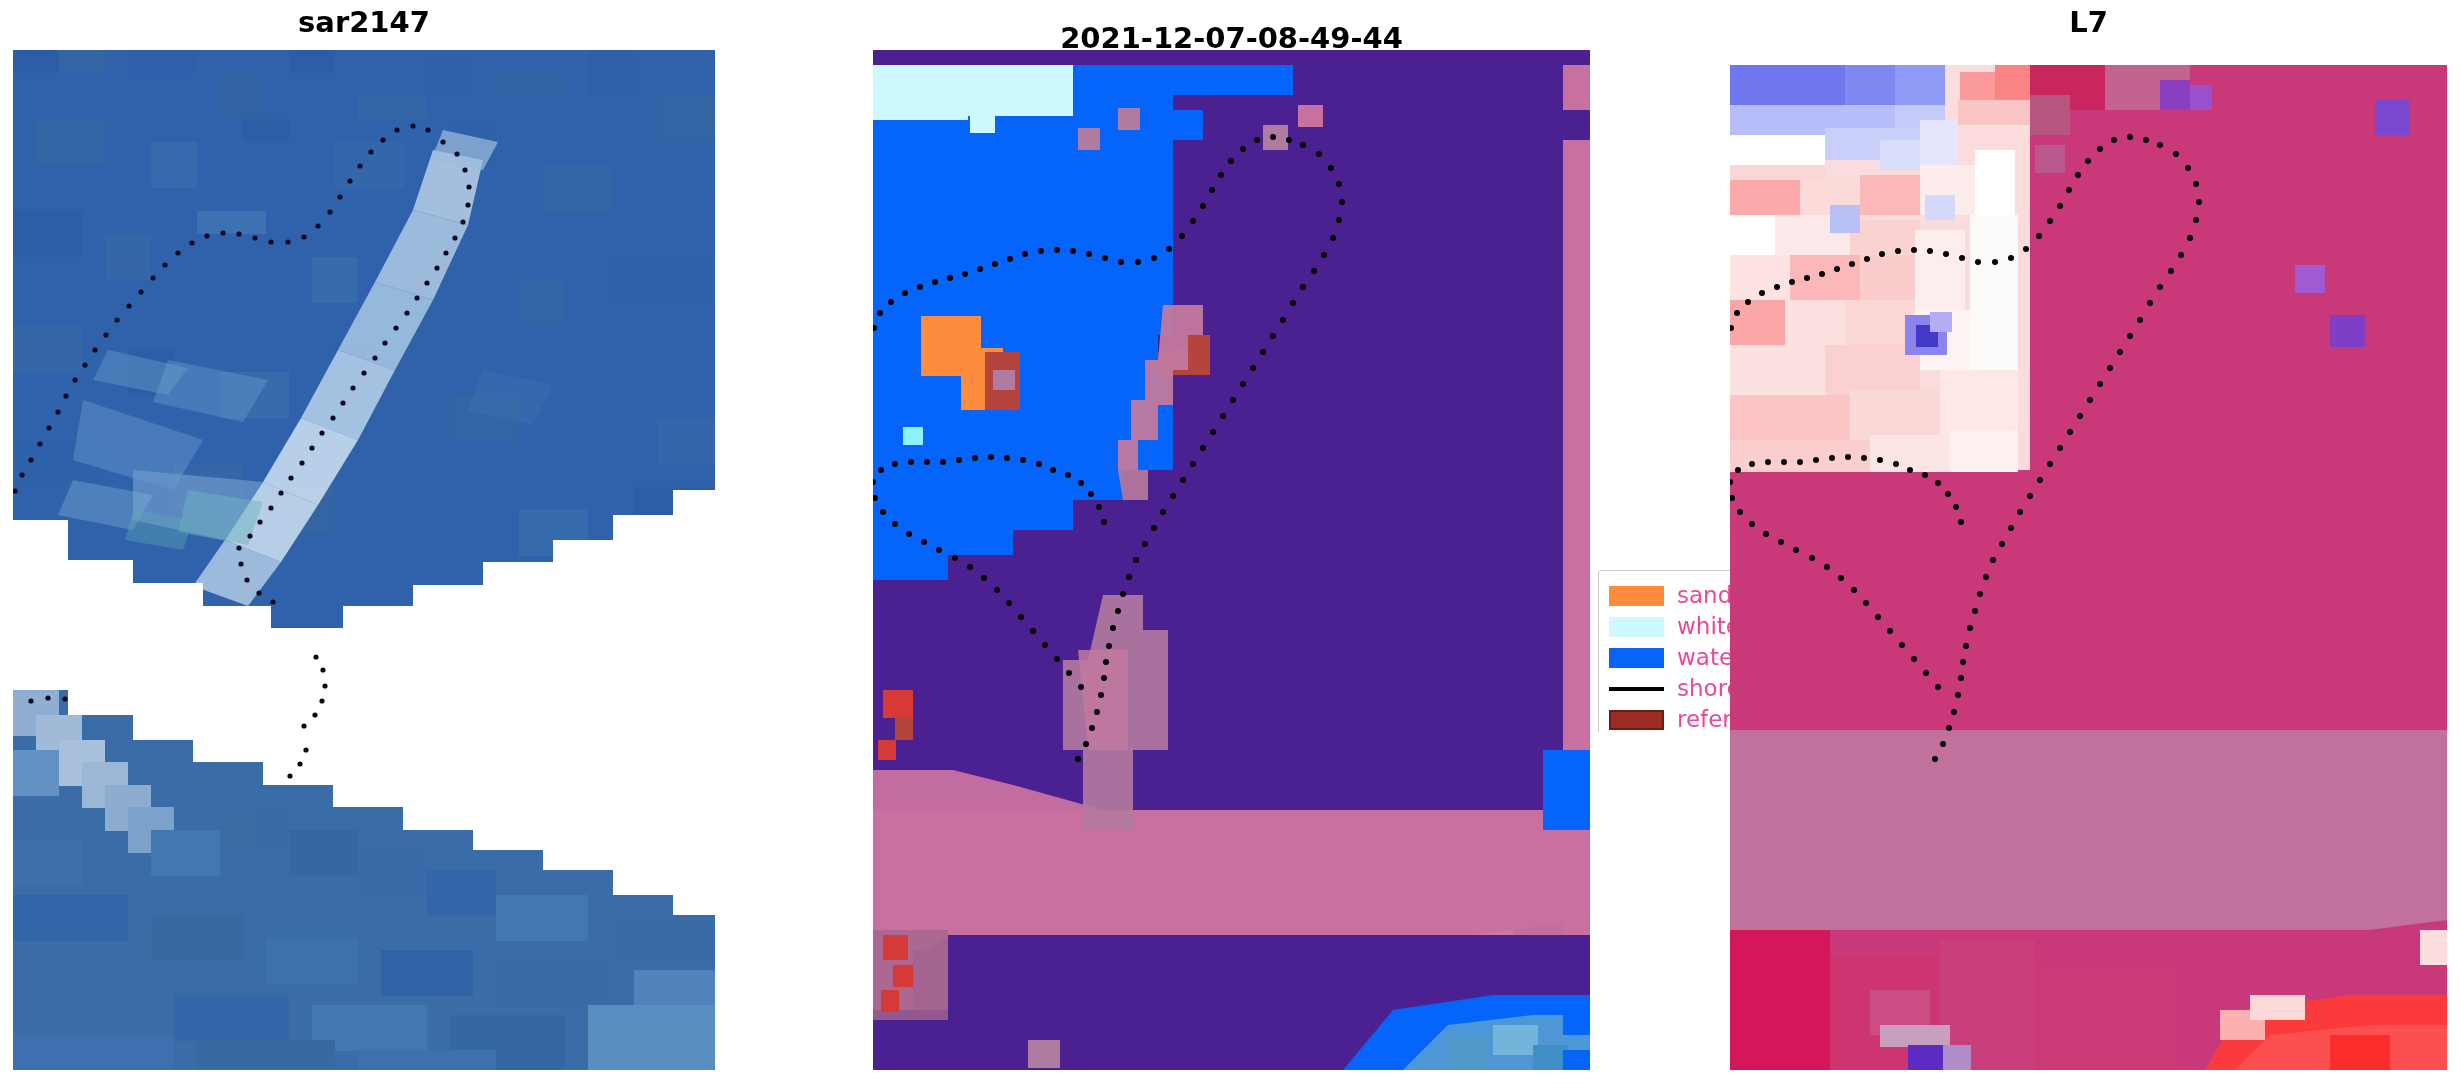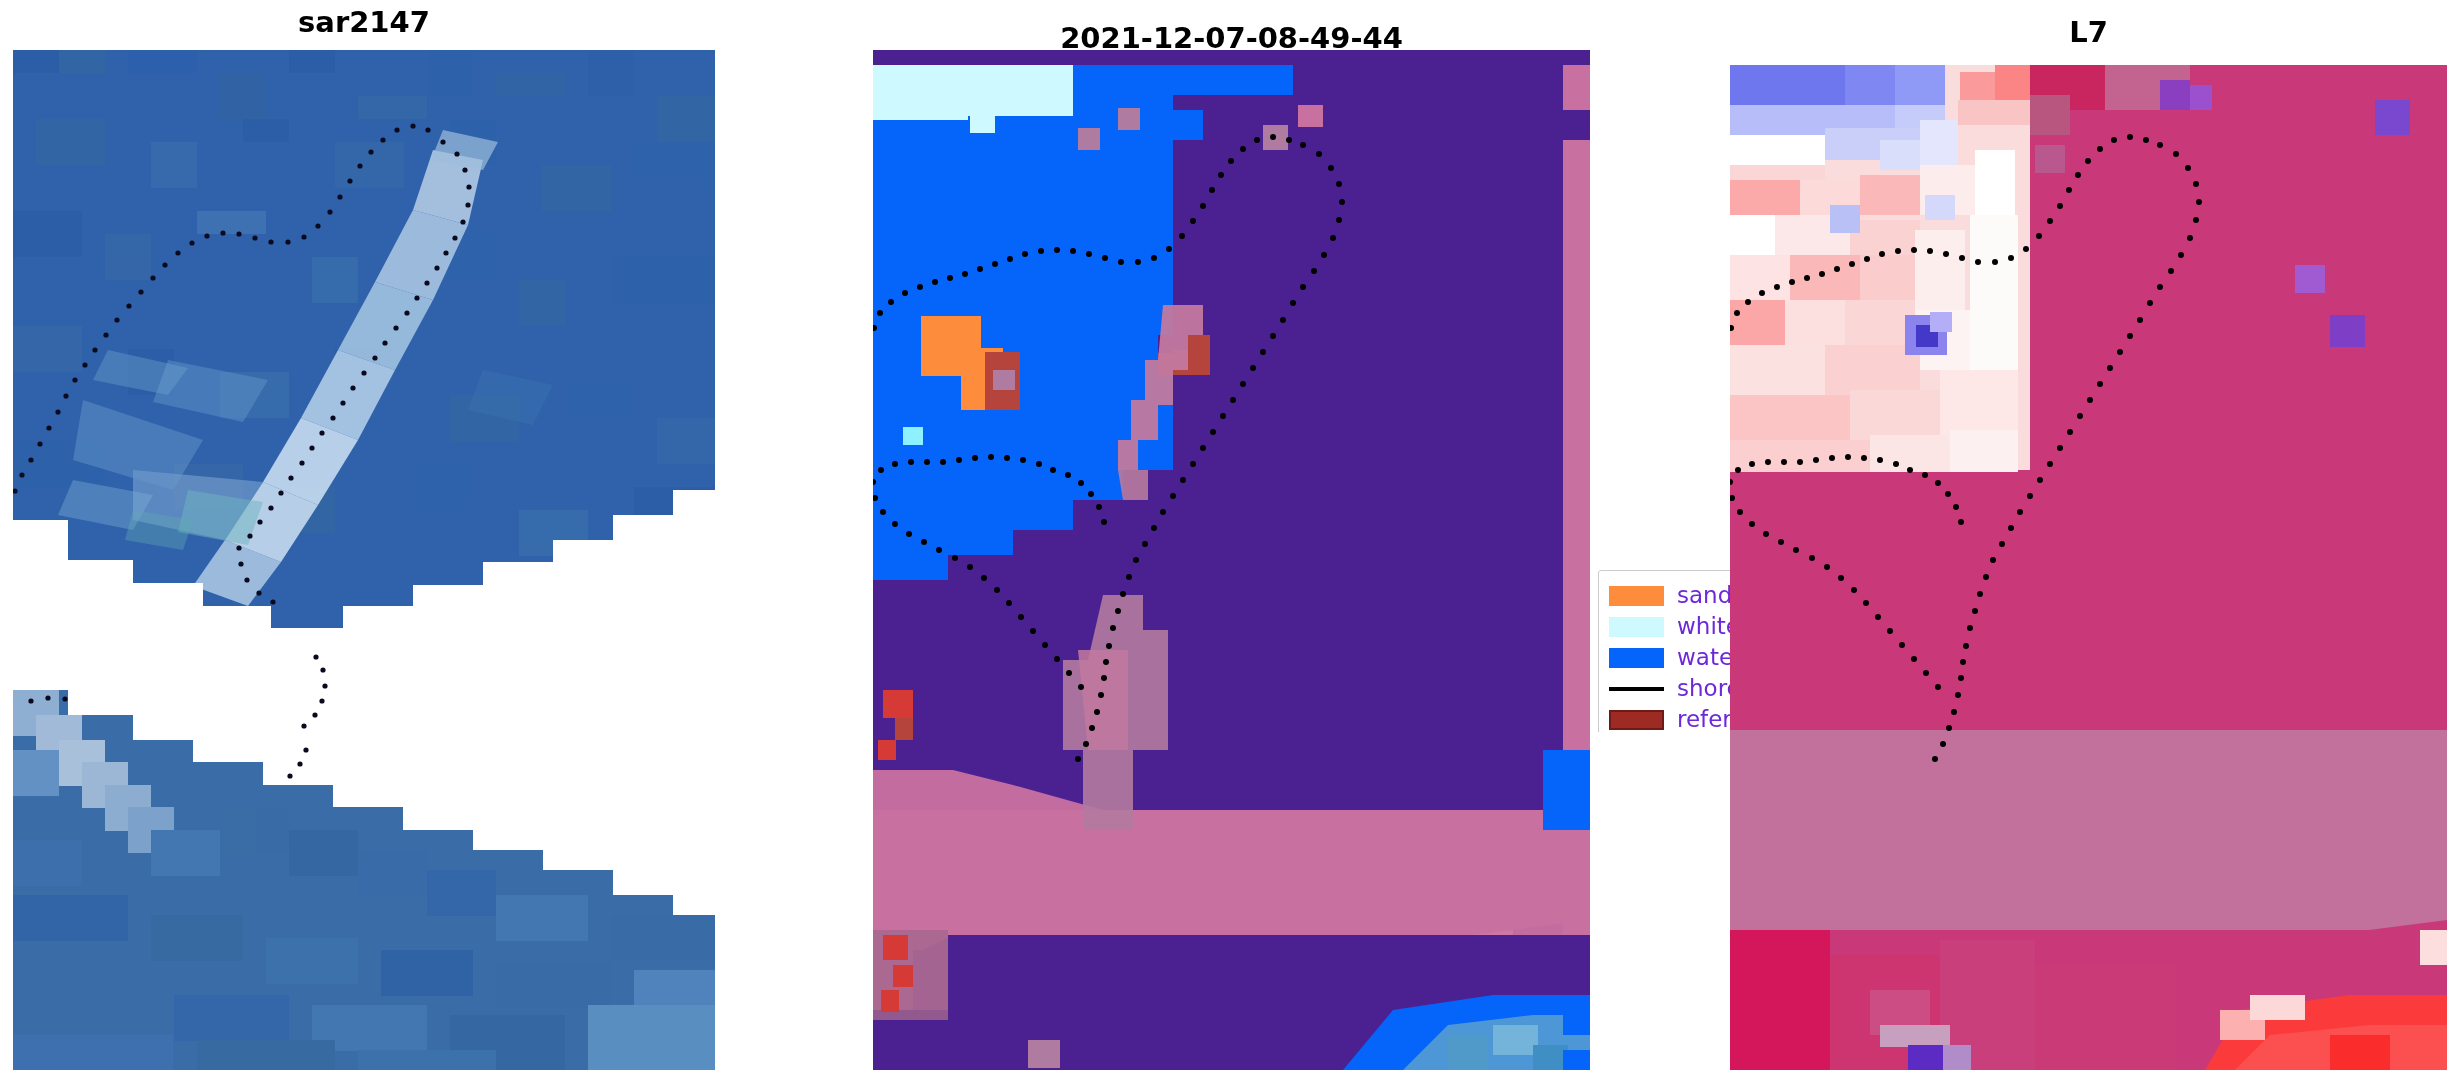--- a/index.html
+++ b/index.html
@@ -20,21 +20,21 @@
 
   
   .legend-clip{position:absolute;overflow:hidden;}
   .legend{position:absolute;left:0;top:0;
           background:#ffffff;border:1px solid #cccccc;border-radius:3px;
           padding:9px 11px 9px 10px;white-space:nowrap;
           box-shadow:0 0 0 0 rgba(0,0,0,0);}
   .legend-row{display:flex;align-items:center;height:31px;}
   .swatch{width:55px;height:20px;margin-right:13px;flex:0 0 auto;}
   .swatch.line{height:0;border-top:4px solid #000000;}
-  .legend-label{font-size:23px;color:#6d28d9;line-height:1;
+  .legend-label{font-size:23px;color:#ec4899;line-height:1;
                 font-family:"DejaVu Sans","Liberation Sans",sans-serif;}
 </style>
 </head>
 <body>
 
 <div class="figure">
 
   <div class="panel-title" style="left:13px;top:8px;width:702px;">sar2147</div>
 
   <div class="panel" style="left:13px;top:50px;width:702px;height:1020px;">
@@ -432,21 +432,21 @@
           <circle cx="231" cy="628" r="3"></circle>
         <circle cx="228" cy="645" r="3"></circle>
           <circle cx="224" cy="662" r="3"></circle>
         <circle cx="219" cy="678" r="3"></circle>
           <circle cx="213" cy="694" r="3"></circle>
         <circle cx="205" cy="709" r="3"></circle>
       </g>
     </svg>
   </div>
 
-  <div class="panel-title" style="left:1730px;top:8px;width:717px;margin-top:10px;">L7</div>
+  <div class="panel-title" style="left:1730px;top:8px;width:717px;">L7</div>
 
   <div class="panel" style="left:1730px;top:50px;width:717px;height:1020px;">
     <svg class="raster" viewBox="0 0 717 1020" preserveAspectRatio="none">
       <rect x="0" y="0" width="717" height="1020" fill="#ffffff"></rect>
 
       <path d="M0,15 H717 V900 L640,900 L640,880 L560,880 L560,860 L480,860
                L480,880 L400,880 L400,900 L330,900 L330,920 L260,920
                L260,940 L180,940 L180,960 L100,960 L100,980 L0,980 Z" fill="#c9397a"></path>
 
       <path d="M0,15 H300 V420 H0 Z" fill="#fbdcdc"></path>

